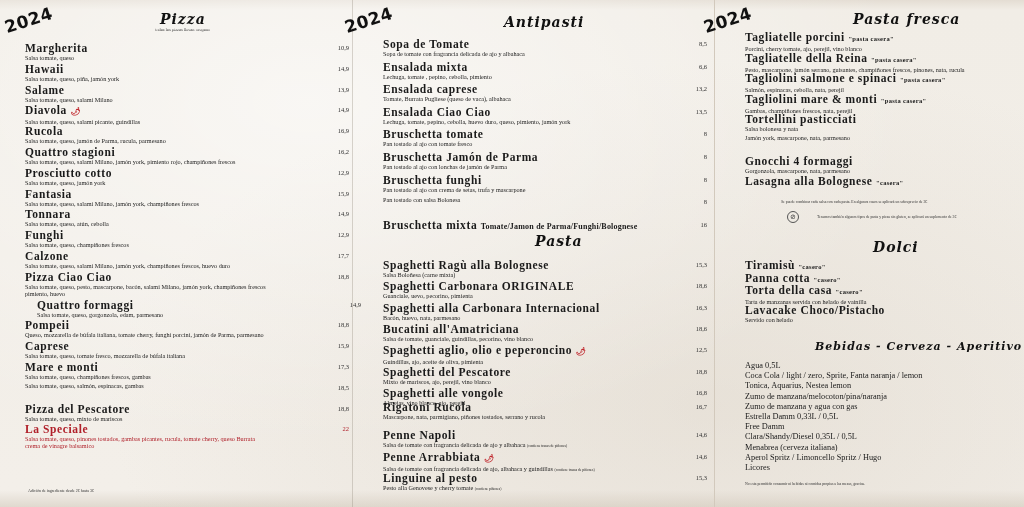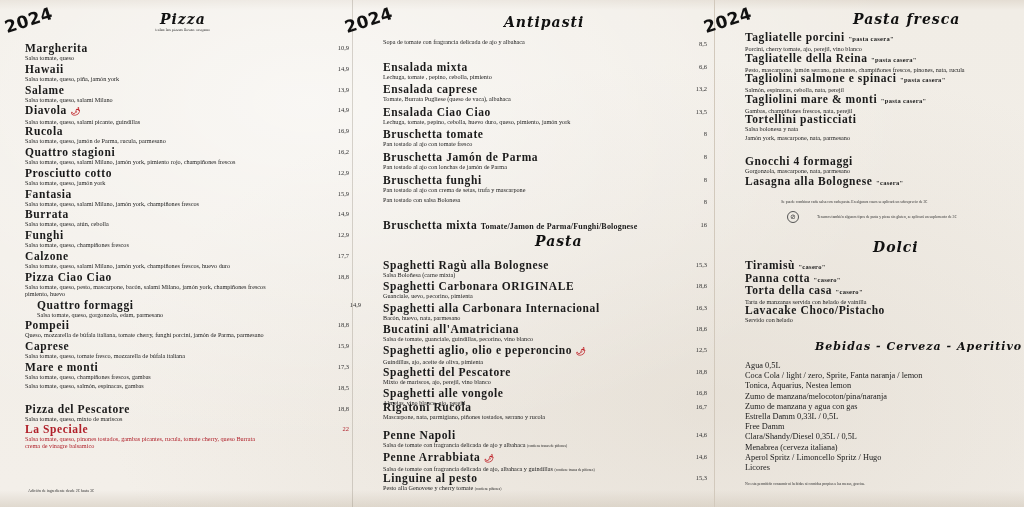--- a/index.html
+++ b/index.html
@@ -101,21 +101,21 @@
           <div class="name"><span>Prosciutto cotto</span></div>
           <div class="desc"><span>Salsa tomate, queso, jamón york</span></div>
           <div class="price" style="left: 294px; top: 2px;">12,9</div>
         </div>
         <div class="item" style="top: 145.6px;">
           <div class="name"><span>Fantasia</span></div>
           <div class="desc"><span>Salsa tomate, queso, salami Milano, jamón york, champiñones frescos</span></div>
           <div class="price" style="left: 294px; top: 2px;">15,9</div>
         </div>
         <div class="item" style="top: 166.4px;">
-          <div class="name"><span>Burrata</span></div>
+          <div class="name"><span>Tonnara</span></div>
           <div class="desc"><span>Salsa tomate, queso, atún, cebolla</span></div>
           <div class="price" style="left: 294px; top: 2px;">14,9</div>
         </div>
         <div class="item" style="top: 187.2px;">
           <div class="name"><span>Funghi</span></div>
           <div class="desc"><span>Salsa tomate, queso, champiñones frescos</span></div>
           <div class="price" style="left: 294px; top: 2px;">12,9</div>
         </div>
         <div class="item" style="top: 208px;">
           <div class="name"><span>Calzone</span></div>
@@ -165,20 +165,21 @@
         </div>
       </div>
     <div class="footnote" style="left:28px;top:488px;">Adición de ingrediente desde 2€ hasta 3€</div>
   </div>
 
   <div class="panel p2">
     <div class="year" style="left:-8px;top:10px;">2024</div>
     <div class="section-title" style="left:152px;top:14px;">Antipasti</div>
     <div id="antipasti-list" style="position:absolute;left:31px;top:38px;width:327px;">
         <div class="item" style="top: 0px;">
+          <div class="name"><span>Sopa de Tomate</span></div>
           <div class="desc"><span>Sopa de tomate con fragrancia delicada de ajo y albahaca</span></div>
           <div class="price" style="left: 294px; top: 2px;">8,5</div>
         </div>
         <div class="item" style="top: 22.6px;">
           <div class="name"><span>Ensalada mixta</span></div>
           <div class="desc"><span>Lechuga, tomate , pepino, cebolla, pimiento</span></div>
           <div class="price" style="left: 294px; top: 2px;">6,6</div>
         </div>
         <div class="item" style="top: 45.2px;">
           <div class="name"><span>Ensalada caprese</span></div>

